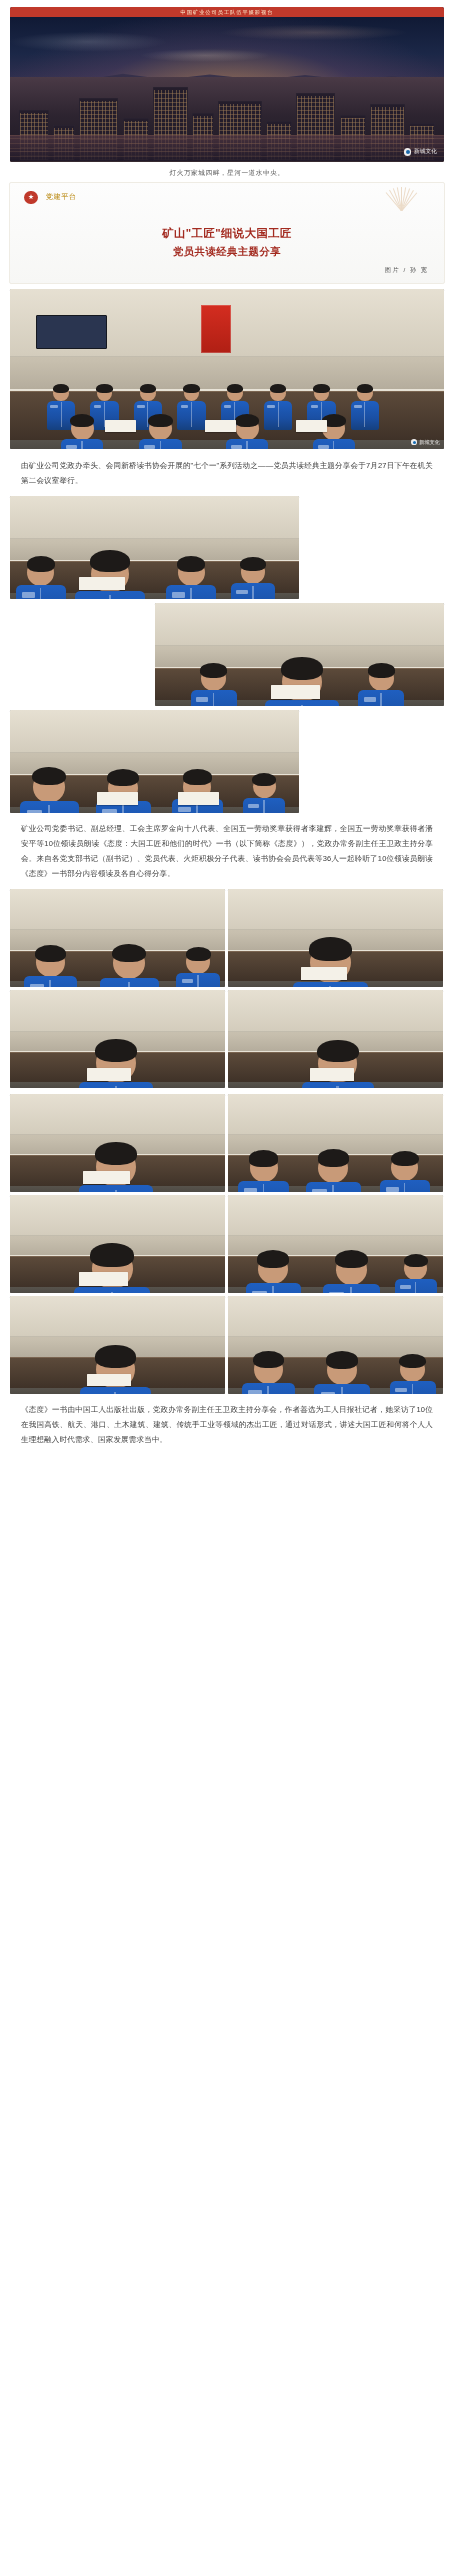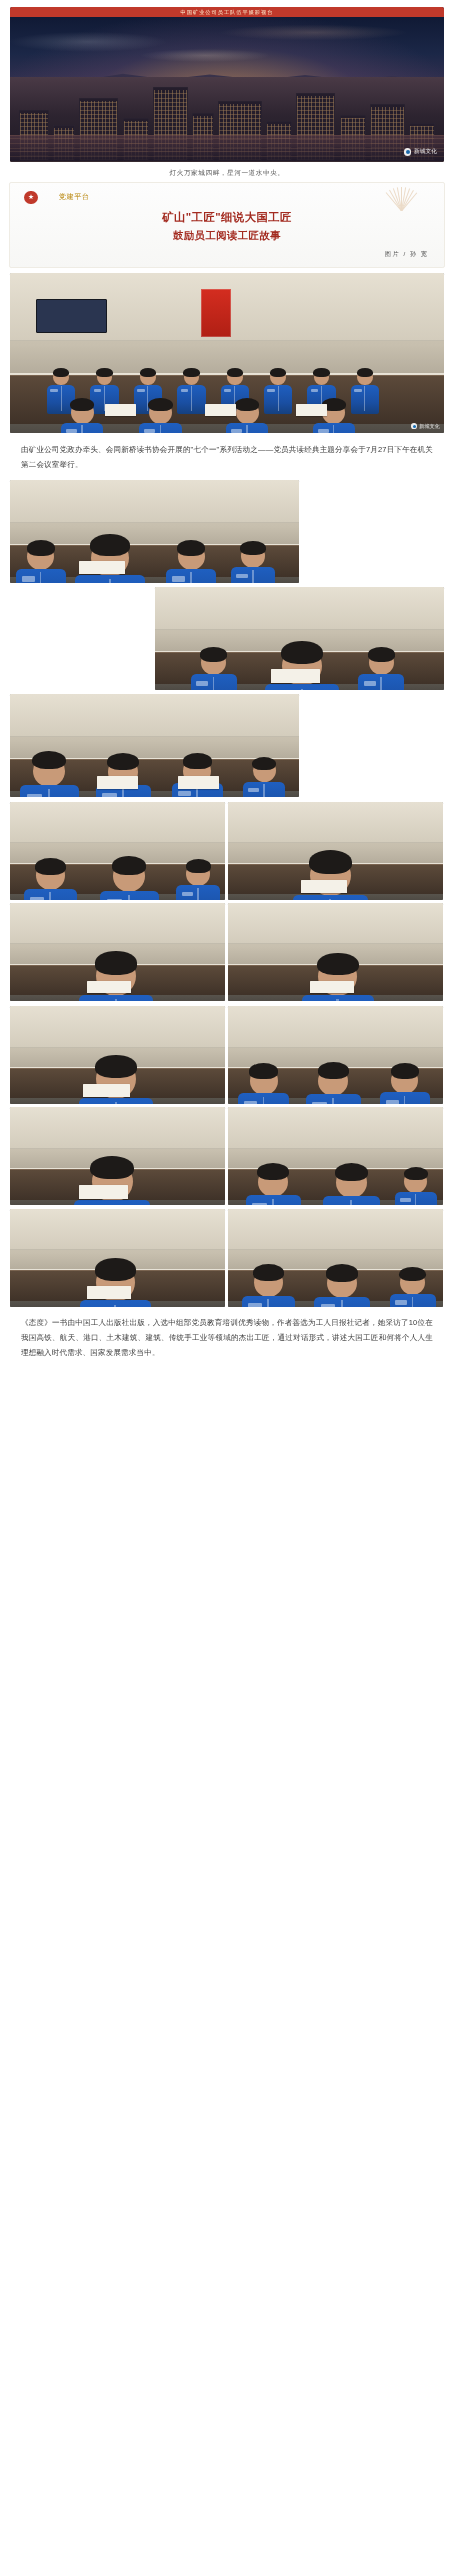--- a/index.html
+++ b/index.html
@@ -112,22 +112,22 @@
   }
   .fan{
     position:absolute;right:12.4px;top:3.1px;
     width:62px;height:24px;overflow:hidden;opacity:.45;
   }
   .fan i{
     position:absolute;left:50%;top:0;width:0.5px;height:24px;
     background:#d8b48a;transform-origin:50% 100%;
   }
   .party-row{
-    display:flex;align-items:center;gap:21px;
-    padding-left:14.4px;margin-bottom:4px;
+    display:flex;align-items:center;gap:8px;
+    padding-left:14.4px;margin-bottom:20px;
   }
   .party-badge{
     width:13.4px;height:13.4px;border-radius:50%;
     background:#c0392b;color:#fff;font-size:6.7px;
     display:flex;align-items:center;justify-content:center;
   }
   .party-label{
     font-size:7.2px;color:#b8860b;letter-spacing:0.5px;
   }
   .main-title{
@@ -276,21 +276,21 @@
         <i style="transform:rotate(10deg)"></i>
       <i style="transform:rotate(20deg)"></i>
         <i style="transform:rotate(30deg)"></i>
       <i style="transform:rotate(40deg)"></i>
     </div>
     <div class="party-row">
       <div class="party-badge">★</div>
       <div class="party-label">党建平台</div>
     </div>
     <div class="main-title">矿山"工匠"细说大国工匠</div>
-    <div class="sub-title">鼓励员工阅读工匠故事</div>
+    <div class="sub-title">党员共读经典主题分享</div>
     <div class="photo-credit">图片 / 孙   宽</div>
   </div>
 
   <div class="photo-stack">
     <div class="photo pc-full" style="height:160px">
       <div class="room">
         <div class="ceil"></div>
         <div class="wall"></div>
         <div class="flag" style="left:44%;top:10%;width:7%;height:30%"></div>
         <div class="screen" style="left:6%;top:16%;width:16%;height:20%"></div>
@@ -477,20 +477,21 @@
               <div class="hair"></div>
             </div>
             <div class="body"></div>
           </div>
         <div class="paper" style="left:30%;bottom:8%;width:41px;height:12.4px"></div>
         <div class="paper" style="left:58%;bottom:8%;width:41px;height:12.4px"></div>
       </div>
     </div>
   </div>
 
+  <p class="para">矿业公司党委书记、副总经理、工会主席罗金向十八代表、全国五一劳动奖章获得者李建辉，全国五一劳动奖章获得者潘安平等10位领读员朗读《态度：大国工匠和他们的时代》一书（以下简称《态度》），党政办常务副主任王卫政主持分享会。来自各党支部书记（副书记）、党员代表、火炬积极分子代表、读书协会会员代表等36人一起聆听了10位领读员朗读《态度》一书部分内容领读及各自心得分享。</p>
 
   <div class="photo-grid">
     <div class="photo" style="width:215px;height:98px">
       <div class="room">
           <div class="ceil"></div>
           <div class="wall"></div>
           <div class="floor"></div>
           <div class="tabletop"></div>
           <div class="table"></div>
         <div class="p" style="left:12%;width:29px;bottom:10%">
@@ -689,16 +690,16 @@
         <div class="p" style="left:80%;width:25px;bottom:12%">
             <div class="head">
               <div class="hair"></div>
             </div>
             <div class="body"></div>
           </div>
       </div>
     </div>
   </div>
 
-  <p class="para">《态度》一书由中国工人出版社出版，入选中组部党员教育培训优秀读物，作者善选为工人日报社记者，她采访了10位在我国高铁、航天、港口、土木建筑、建筑、传统手工业等领域的杰出工匠，通过对话形式，讲述大国工匠和何将个人人生理想融入时代需求、国家发展需求当中。</p>
+  <p class="para">《态度》一书由中国工人出版社出版，党政办常务副主任王卫政主持分享会，作者善选为工人日报社记者，她采访了10位在我国高铁、航天、港口、土木建筑、建筑、传统手工业等领域的杰出工匠，通过对话形式，讲述大国工匠和何将个人人生理想融入时代需求、国家发展需求当中。</p>
 
 </div>
 
 
 </body></html>

